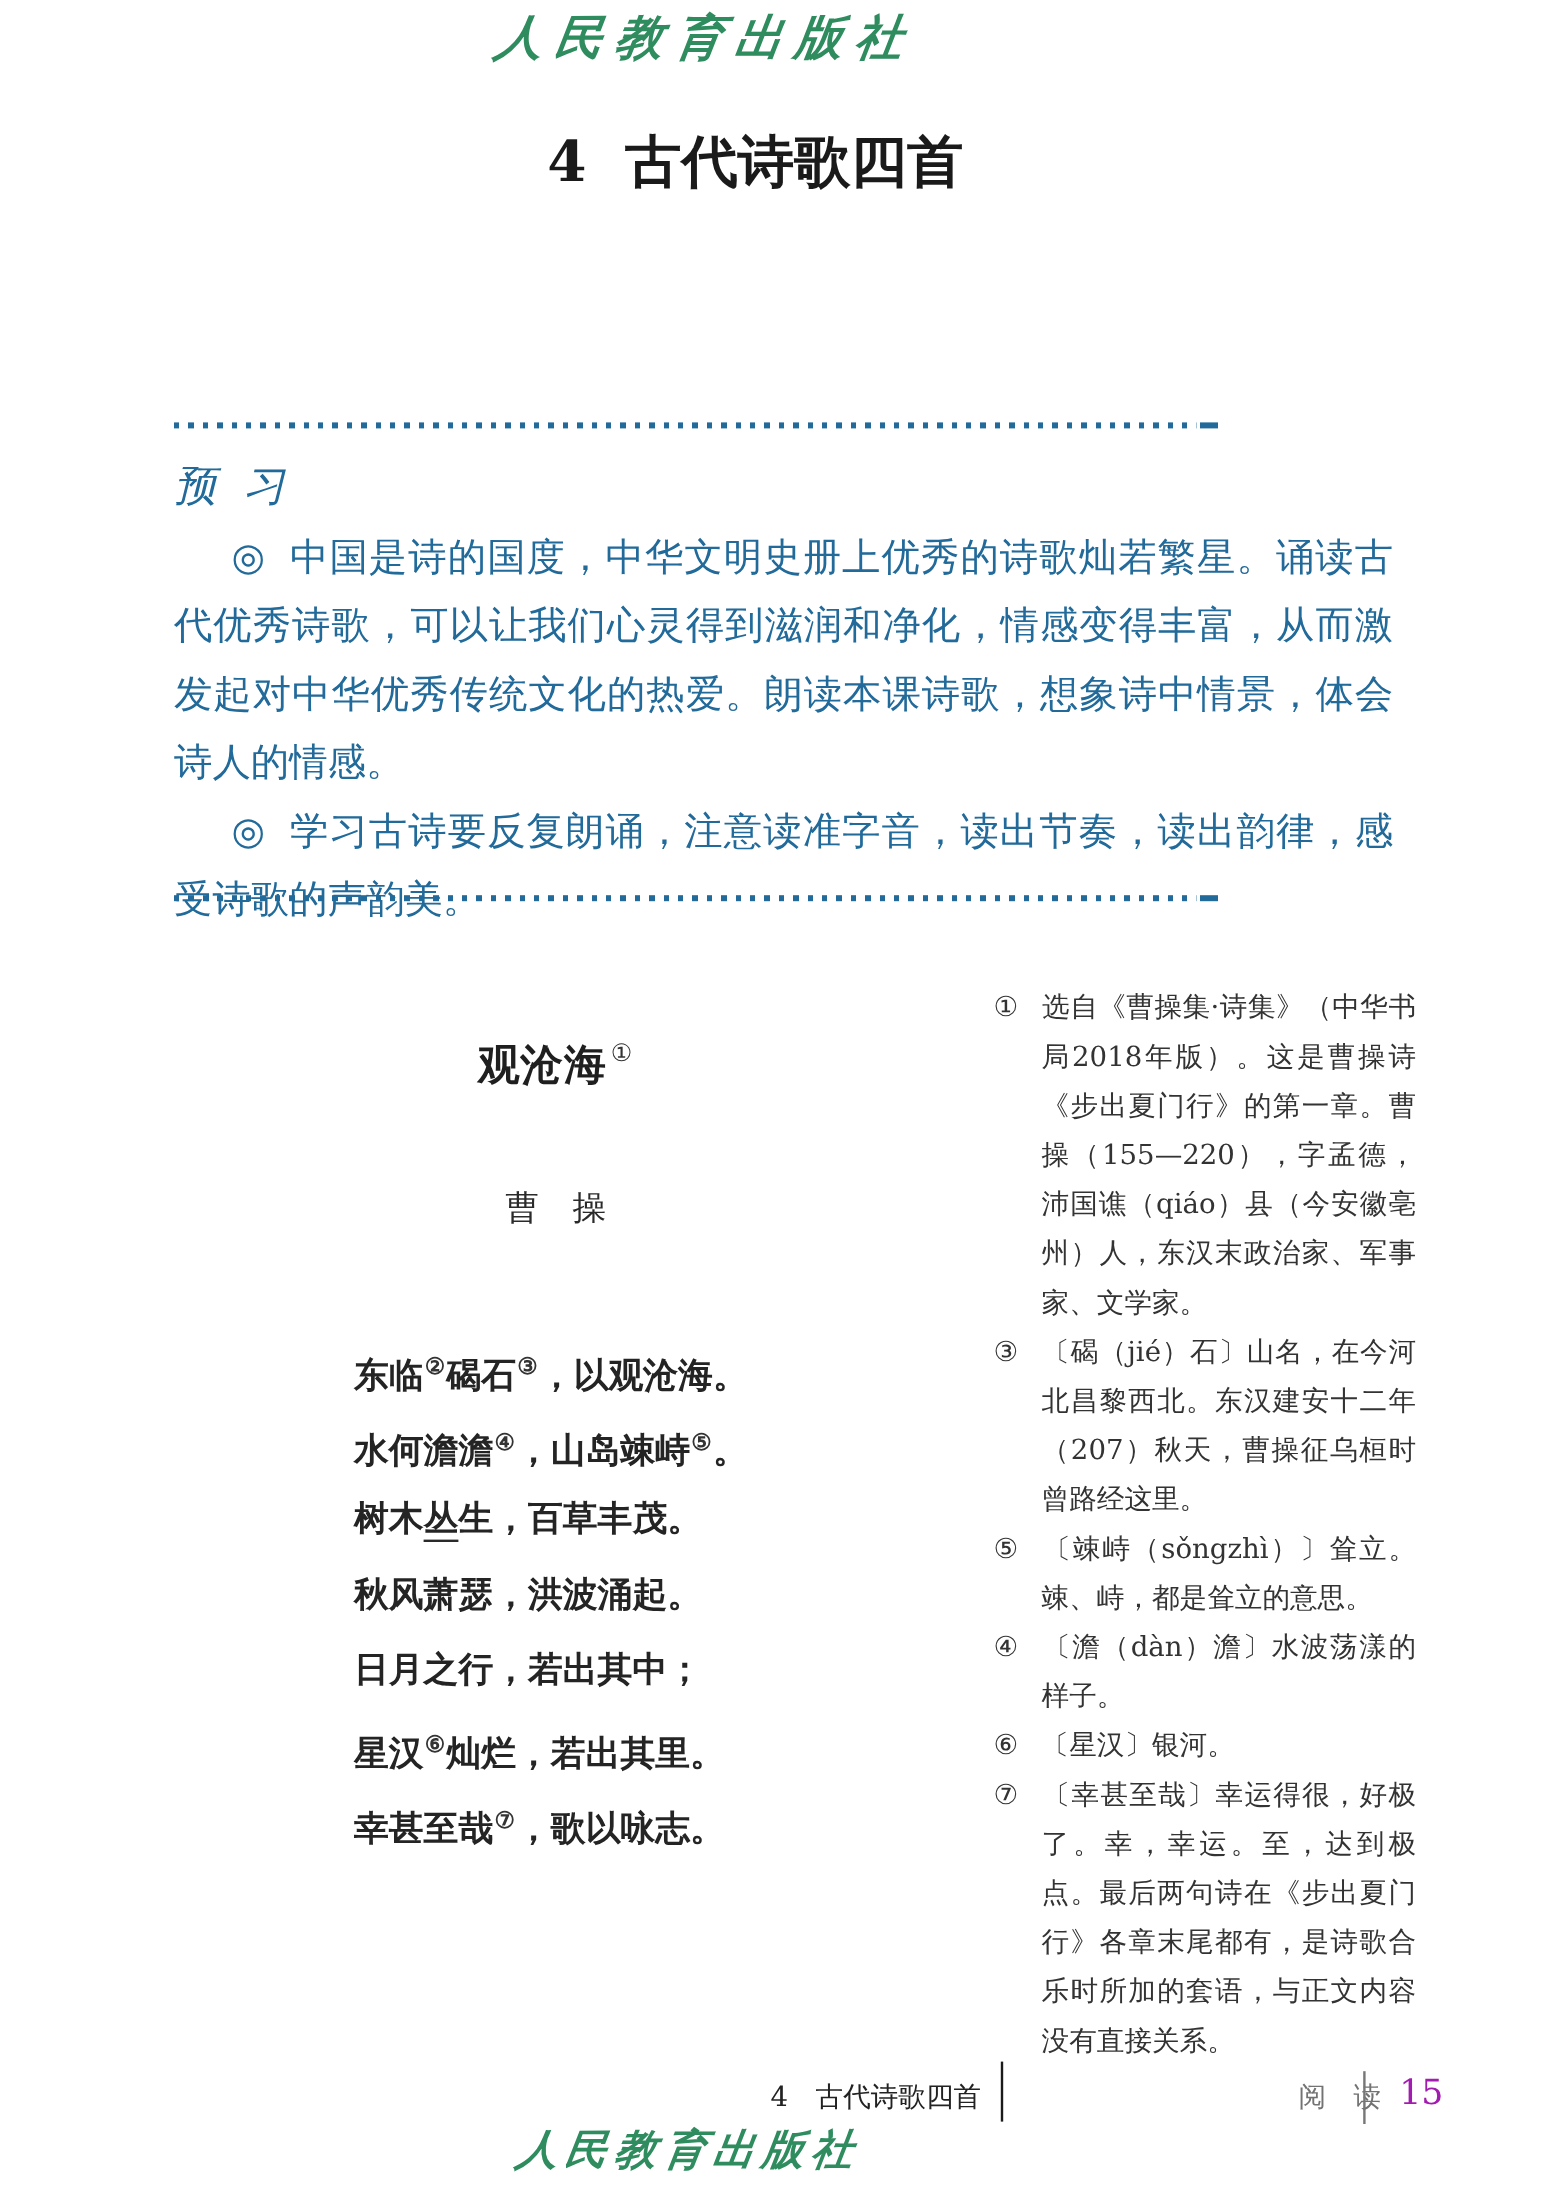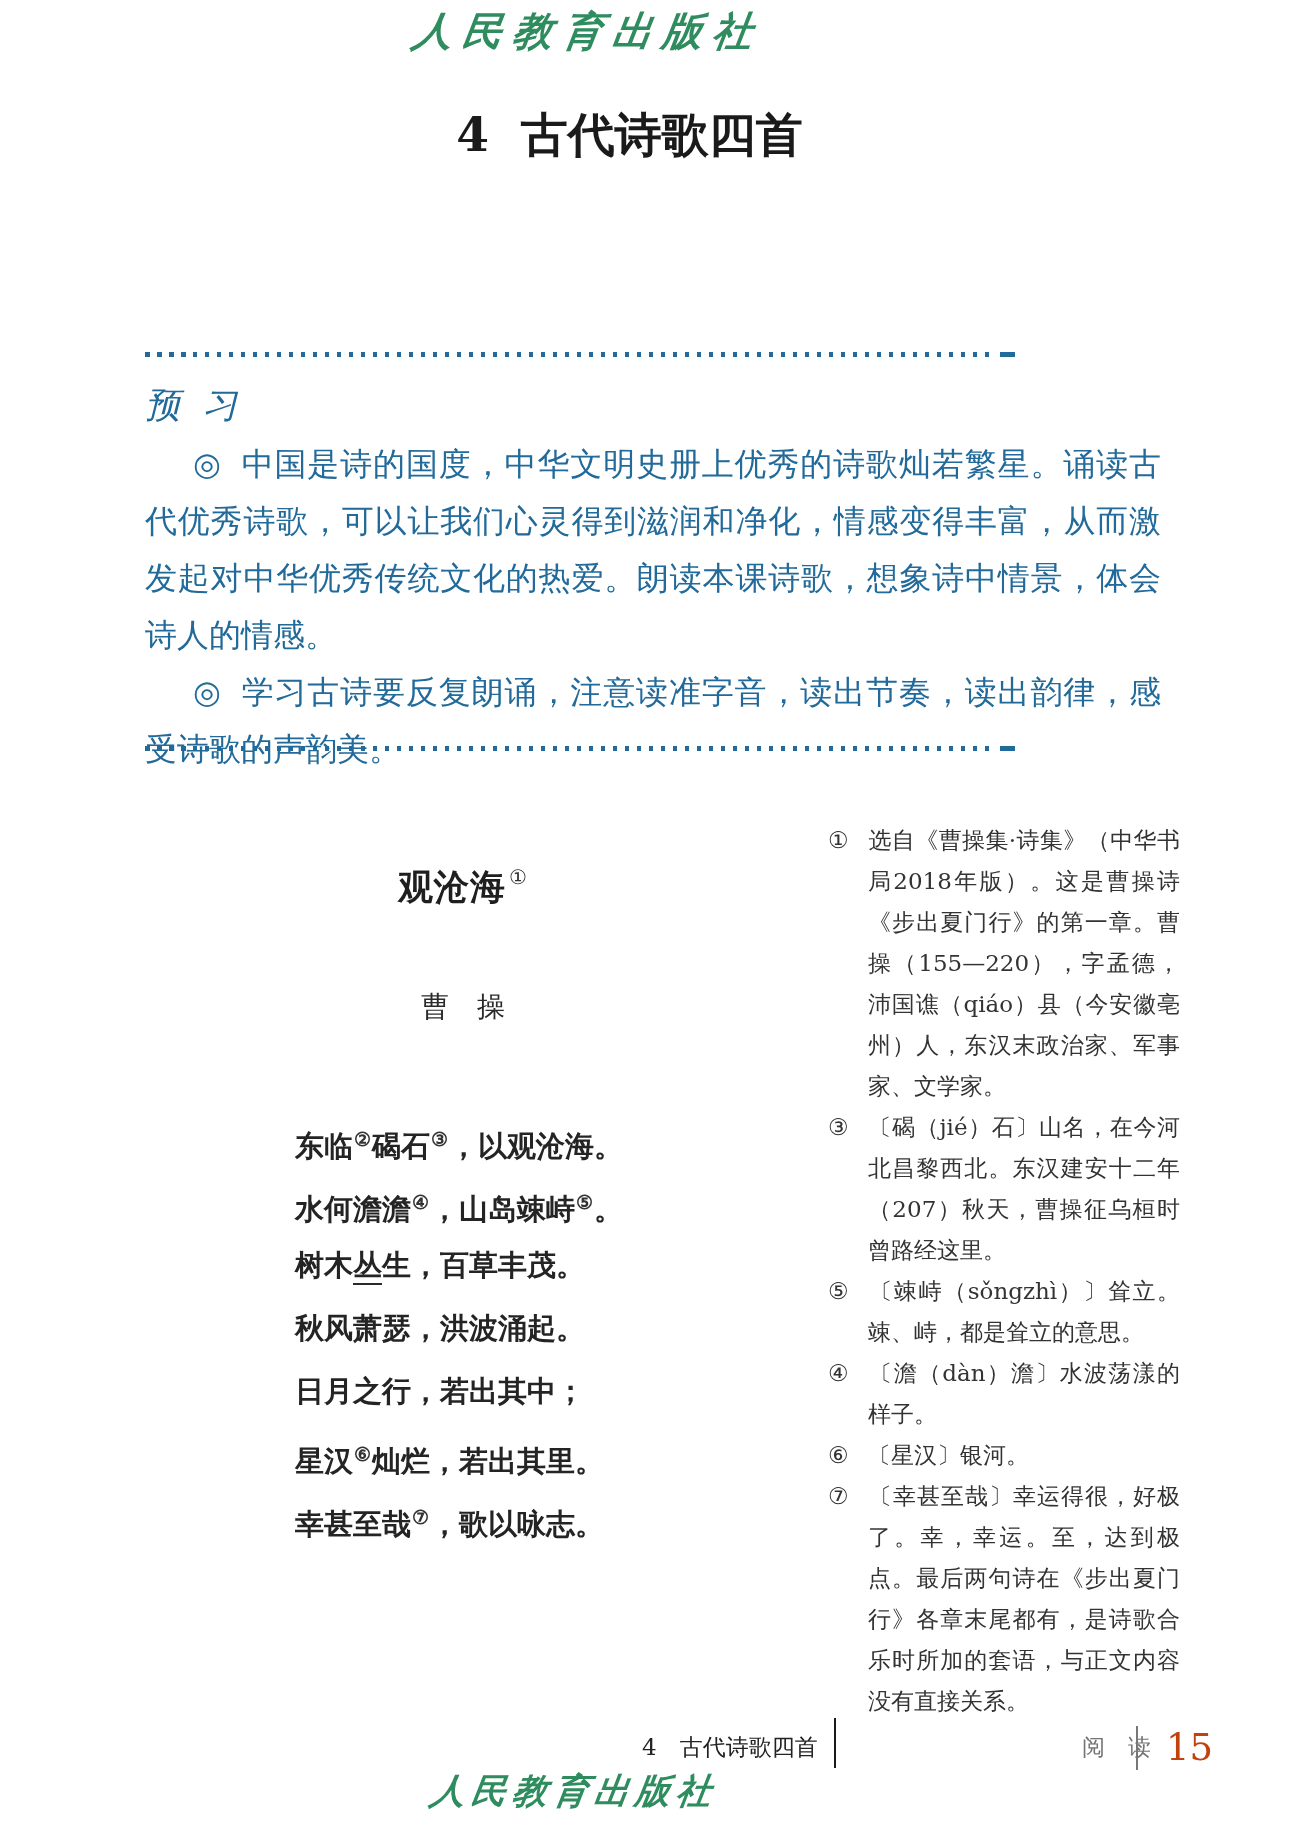--- a/index.html
+++ b/index.html
@@ -62,21 +62,21 @@
     position:absolute;left:828px;top:820px;width:352px;
     font-size:23px;line-height:41px;color:#333;
   }
   .footnote{padding-left:40px;text-align:justify;}
   .fn-marker{display:inline-block;width:40px;margin-left:-40px;color:#333;}
 
   .footer-lesson{position:absolute;left:642px;top:1732px;font-size:23px;color:#222;white-space:pre;}
   .footer-bar1{position:absolute;left:834px;top:1718px;width:2px;height:50px;background:#1a1a1a;}
   .footer-section{position:absolute;left:1046px;top:1732px;font-size:23px;color:#737373;white-space:pre;margin-left:36px;}
   .footer-bar2{position:absolute;left:1136px;top:1726px;width:2px;height:44px;background:#777;}
-  .footer-page-num{position:absolute;left:1166px;top:1726px;font-size:37px;color:#c2410c;}
+  .footer-page-num{position:absolute;left:1166px;top:1726px;font-size:29px;color:#a21caf;}
 </style>
 </head>
 <body>
 
 <div class="page" style="--teal: #216a9a; --green: #2e8c5e;">
 
   <div class="logo logo-top">人民教育出版社</div>
 
   <h1 class="lesson-title"><span class="lesson-num">4</span><span>古代诗歌四首</span></h1>
 

